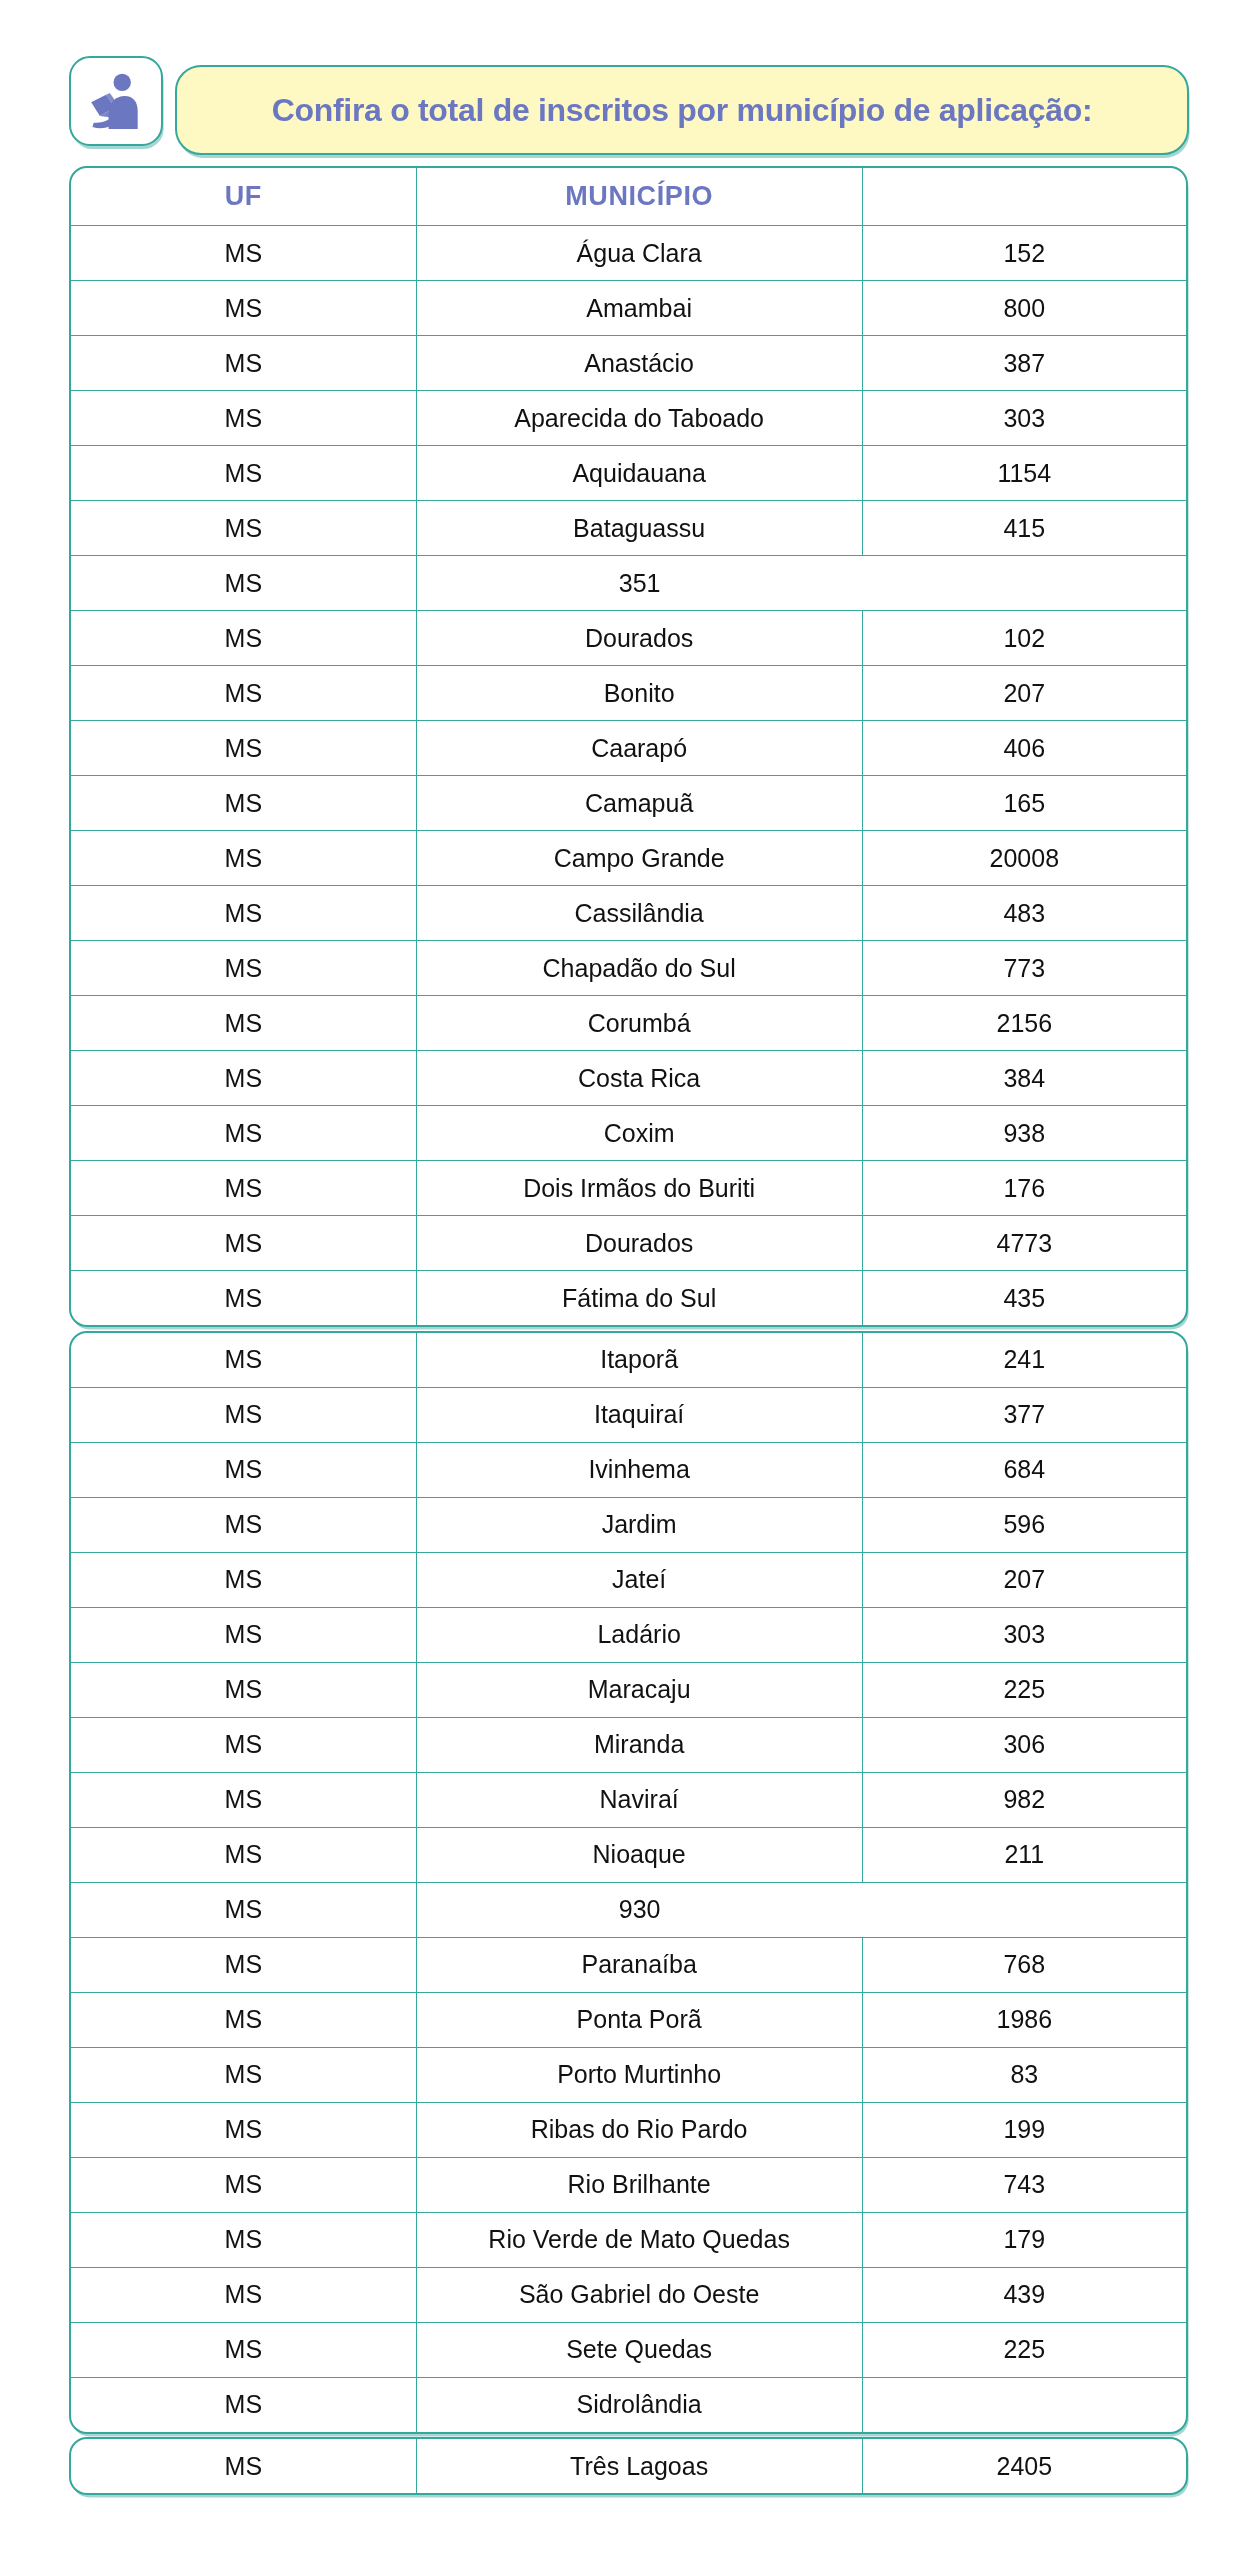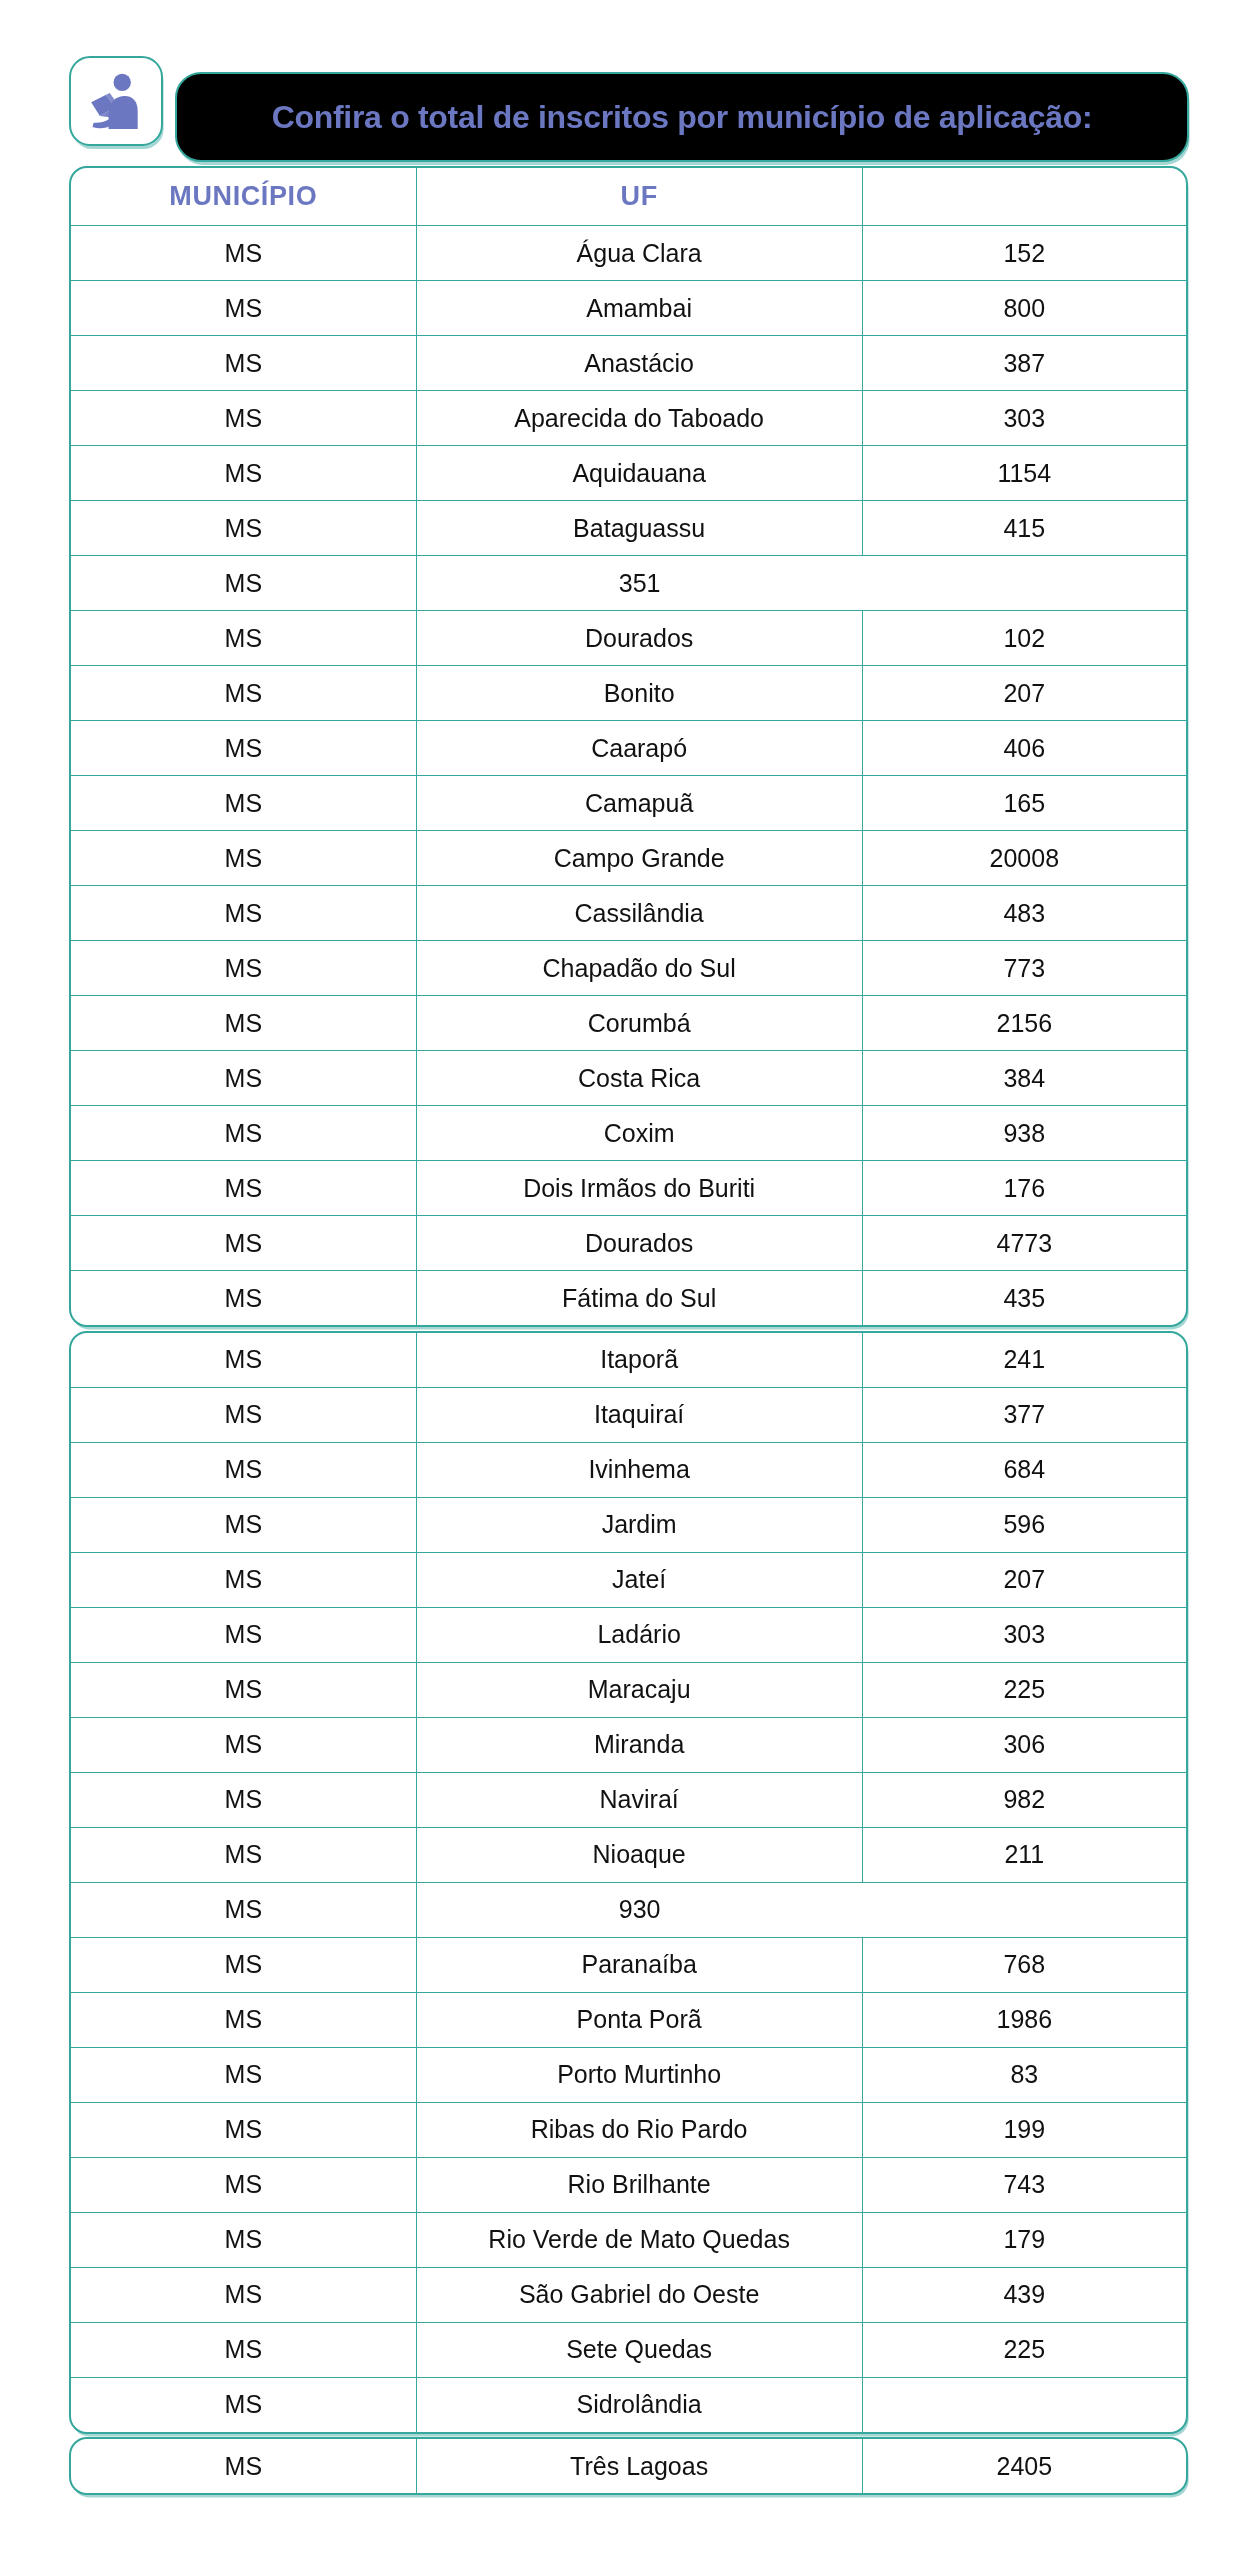--- a/index.html
+++ b/index.html
@@ -16,24 +16,24 @@
     position:absolute; left:69px; top:56px;
     width:94px; height:90px;
     border:2.4px solid #35A79D; border-radius:21px;
     background:#ffffff;
     box-shadow:1.8px 4.1px 0 -1.2px rgba(53,167,157,0.45);
     display:flex; align-items:center; justify-content:center;
   }
   .icon-box svg { width:62px; height:62px; }
 
   .title-box {
-    position:absolute; left:175px; top:72px;
+    position:absolute; left:175px; top:65px;
     width:1014px; height:90px;
     border:2.4px solid #35A79D; border-radius:26px;
-    background:#000000;
+    background:#fef9c3;
     box-shadow:1.8px 4.1px 0 -1.2px rgba(53,167,157,0.45);
     display:flex; align-items:center; justify-content:center;
   }
   .title-text {
     font-size:32px; font-weight:700; letter-spacing:-0.3px;
     color:#6B77C1; text-align:center; white-space:nowrap;
   }
 
   
   .table-wrap {
@@ -84,22 +84,22 @@
   </span>
 </div>
 
 <div class="title-box">
   <div class="title-text">Confira o total de inscritos por município de aplicação:</div>
 </div>
 
 <div class="table-wrap">
     <div class="segment">
       <div class="row header-row">
+        <div class="cell c0">UF</div>
         <div class="cell c1">MUNICÍPIO</div>
-        <div class="cell c0">UF</div>
       </div>
       <div class="row data-row">
         <div class="cell c0">MS</div>
         <div class="cell c1">Água Clara</div>
         <div class="cell c2">152</div>
       </div>
       <div class="row data-row">
         <div class="cell c0">MS</div>
         <div class="cell c1">Amambai</div>
         <div class="cell c2">800</div>

